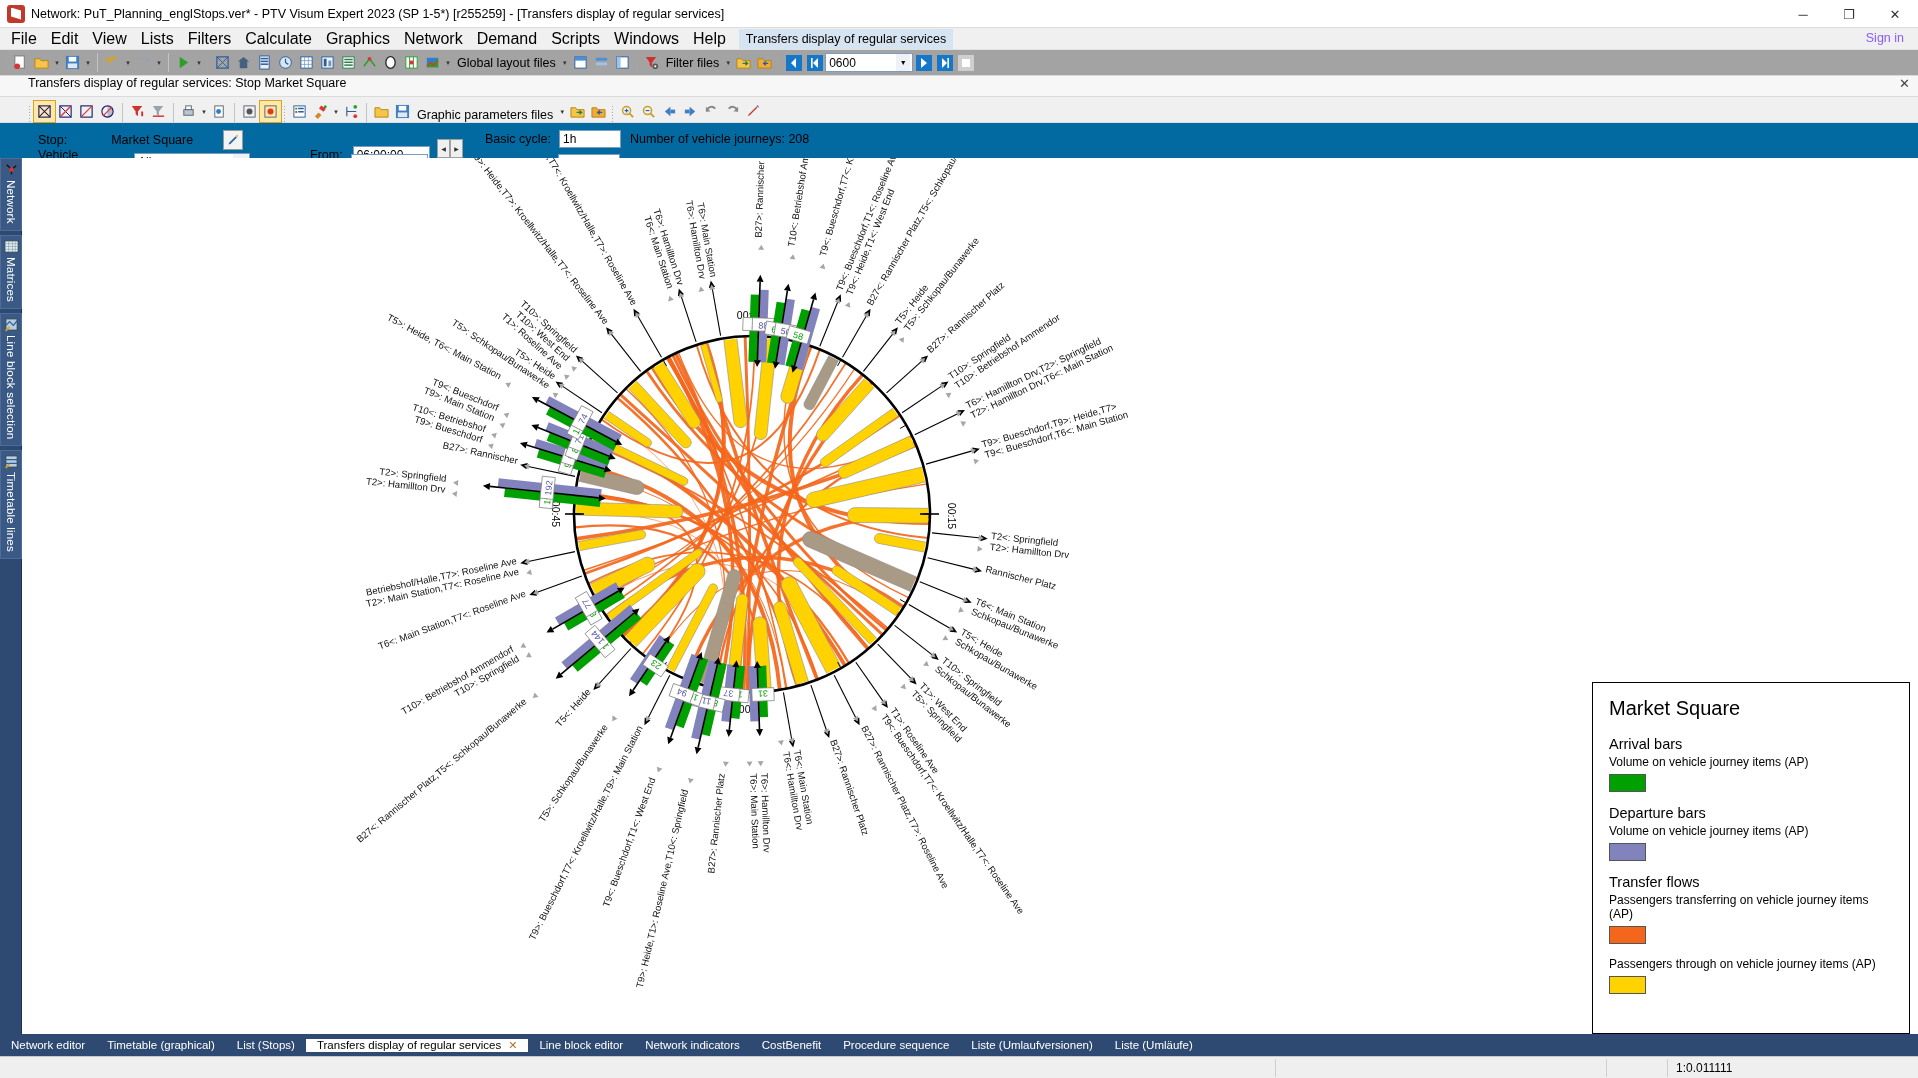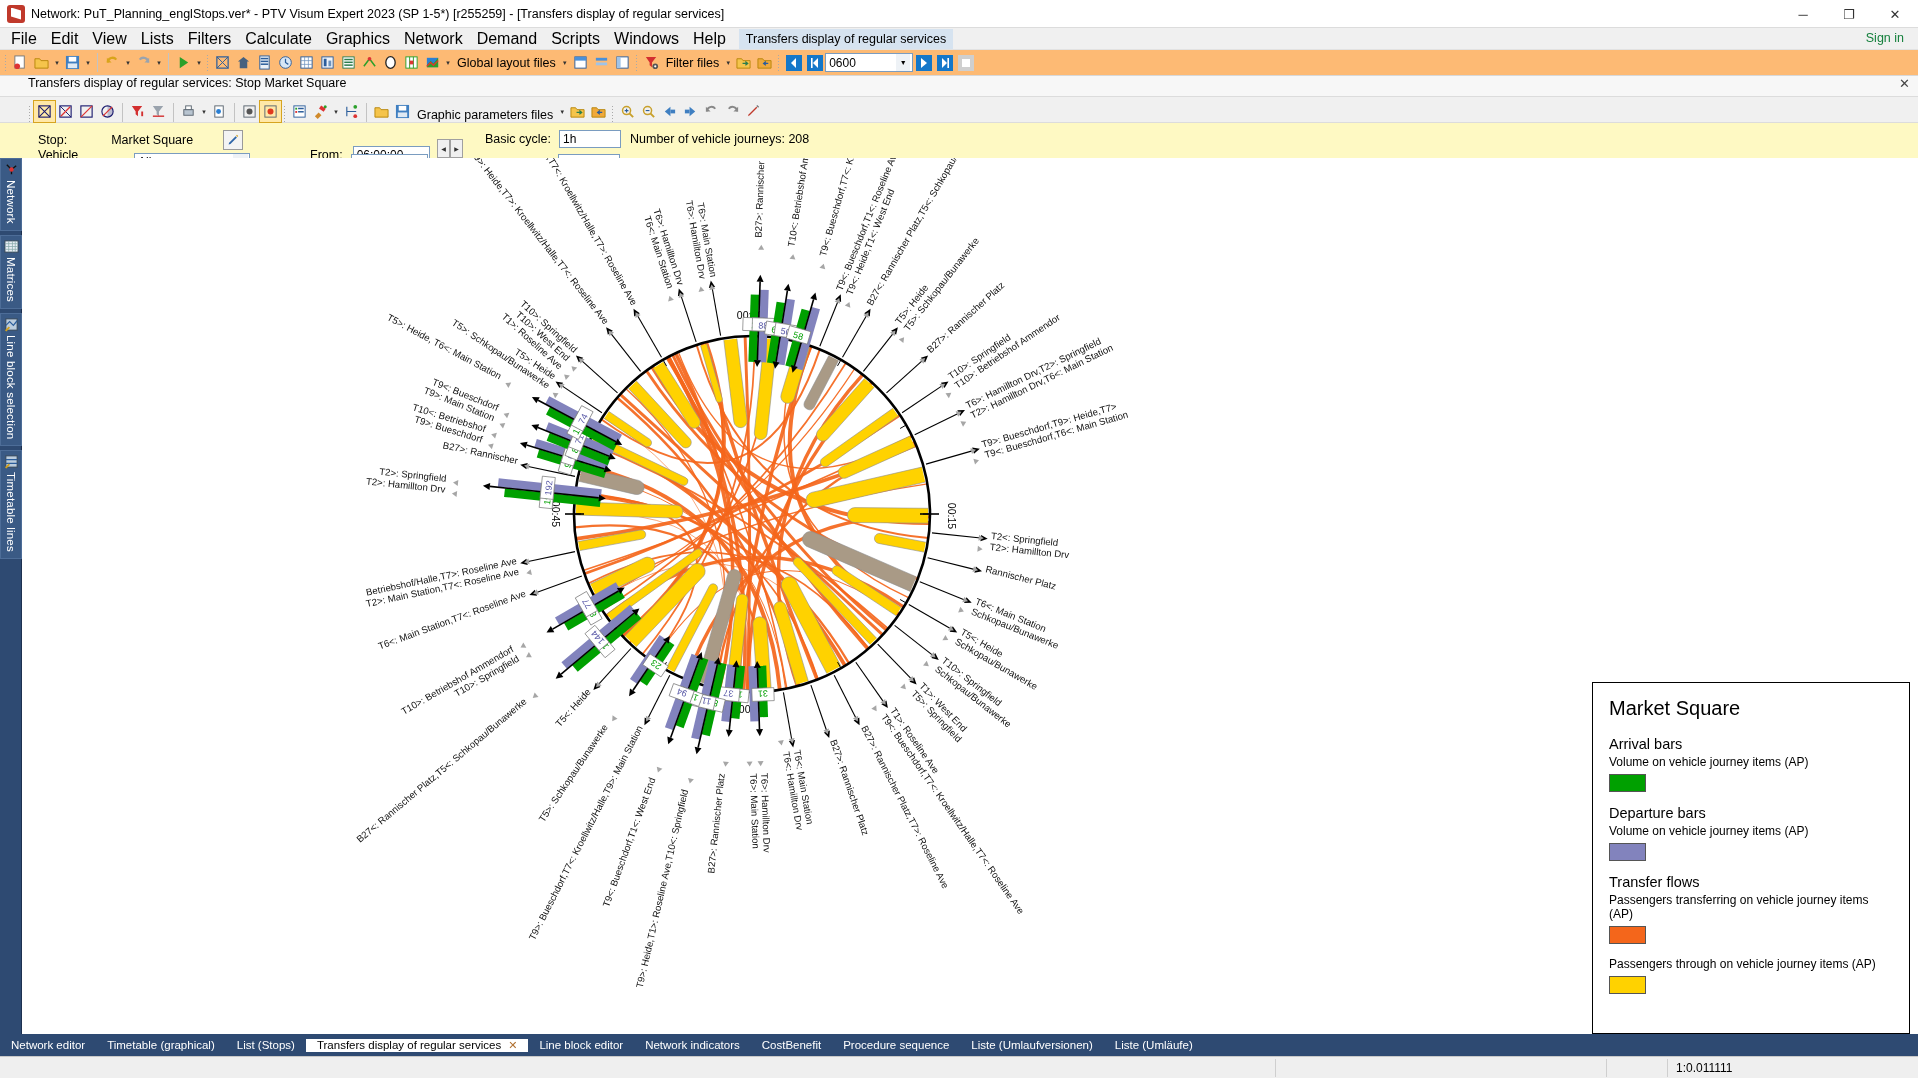--- a/index.html
+++ b/index.html
@@ -33,26 +33,26 @@
   
   #menubar{
     height:22px; background:#f0f0f0; display:flex; align-items:center;
     border-bottom:1px solid #e2e2e2; position:relative; padding-left:4px;
   }
   #menubar .mi{ padding:2px 7px; font-size:16px; color:#000; white-space:nowrap;}
   #menubar .doctitle{
     margin-left:6px; background:#d6e3f0; padding:3px 7px; font-size:12.5px;
   }
   #signin{
-    position:absolute; right:6px; top:1px; font-size:12.5px; color:#15803d;
+    position:absolute; right:6px; top:1px; font-size:12.5px; color:#8b5cf6;
     padding:2px 8px;
   }
   
   #toolbar{
-    height:26px; background:#fdba74; display:flex; align-items:center;
+    height:26px; background:#a3a3a3; display:flex; align-items:center;
     border-bottom:1px solid #d8d8d8; padding-left:2px; gap:0px;
   }
   .tb-sep{ width:1px;height:19px;background:#c3c3c3; margin:0 4px;}
   .tb-grip{ width:3px;height:17px; margin:0 3px 0 2px;
     background-image:radial-gradient(#a9a9a9 40%, transparent 41%);
     background-size:3px 3px;}
   .tbi{
     width:21px;height:21px;display:flex;align-items:center;justify-content:center;
     font-size:12px; position:relative; flex:none;
   }
@@ -75,21 +75,21 @@
   }
   #docbar .closex{ position:absolute; right:8px; font-size:13px; color:#444;}
   
   #toolbar2{
     height:26px; background:#f0f0f0; display:flex; align-items:flex-end;
     border-bottom:1px solid #dcdcdc; padding-left:26px;
   }
   .tbi.sel{ background:#ffe8a8; outline:1px solid #d6a420;}
   
   #parambar{
-    height:48px; background:#fef9c3; border-bottom:1px solid #bfbfbf;
+    height:48px; background:#0369a1; border-bottom:1px solid #bfbfbf;
     position:relative; padding-left:26px;
   }
   .prow{ display:flex; align-items:center; height:24px; }
   .plabel{ font-size:12.5px; }
   .pval{ font-size:12.5px; }
   .pinput{
     border:1px solid #7a9cc0; background:#fff; height:18px; font-size:12px;
     padding:1px 3px; display:flex;align-items:center;
   }
   .pselect{

